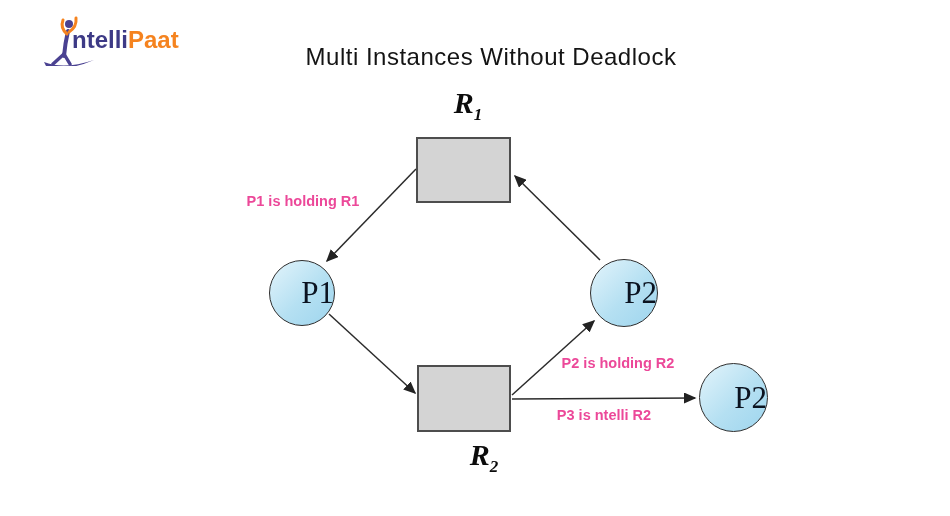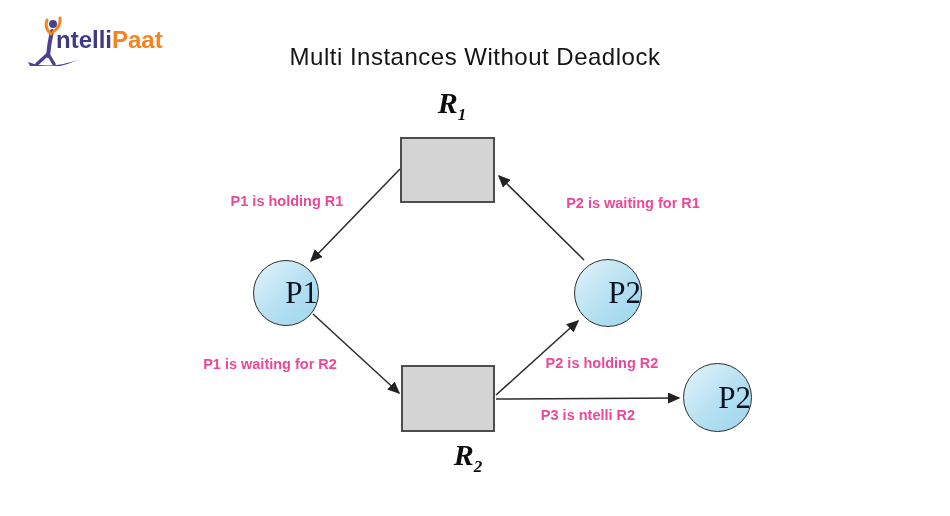--- a/index.html
+++ b/index.html
@@ -2,20 +2,21 @@
 <html style="--process-fill: #b5e0f2; --resource-fill: #d4d4d4; --logo-purple: #3d3a86; --logo-orange: #f5831f;"><head>
 <meta charset="utf-8">
 <style>
   html,body{margin:0;padding:0;background:#ffffff;}
   #canvas{
     position:relative;
     width:836px;height:516px;
     background:#ffffff;
     font-family:"Liberation Sans",sans-serif;
     overflow:hidden;
+    margin-left:16px;
   }
   
   .logo{position:absolute;left:16px;top:8px;width:150px;height:58px;}
   .logo-figure{position:absolute;left:10px;top:8px;}
   .logo-text{
     position:absolute;left:40px;top:18px;
     font-weight:bold;font-size:24px;letter-spacing:0px;
     font-family:"Liberation Sans",sans-serif;
   }
   .logo-prefix{color:var(--logo-purple,#3d3a86);}
@@ -108,18 +109,16 @@
       <span>P1</span>
     </div>
   <div id="circle-p2" class="process-circle">
       <span>P2</span>
     </div>
   <div id="circle-p2b" class="process-circle">
       <span>P2</span>
     </div>
 
   <div id="lbl-e1" class="edge-label">P1 is holding R1</div>
-  <div id="lbl-e2" class="edge-label">P2 is waiting for R1</div>
-  <div id="lbl-e3" class="edge-label">P1 is waiting for R2</div>
   <div id="lbl-e4" class="edge-label">P2 is holding R2</div>
   <div id="lbl-e5" class="edge-label">P3 is ntelli R2</div>
 
 </div>
 
 </body></html>

